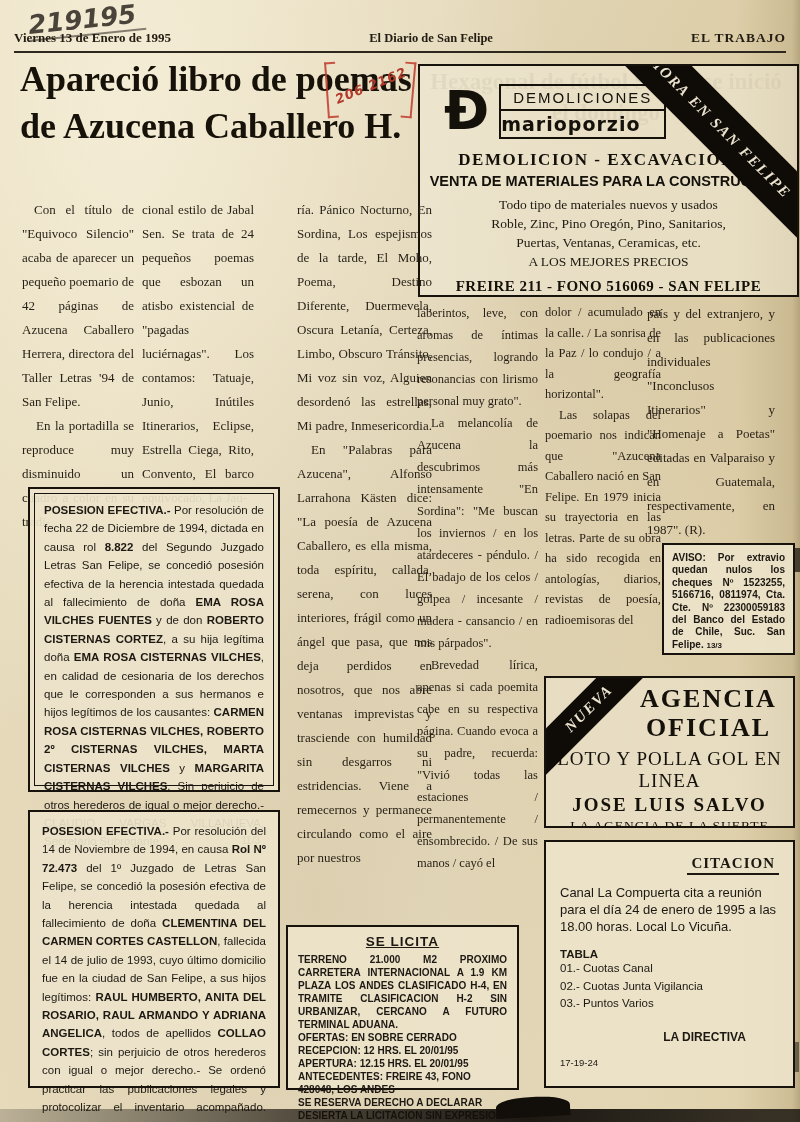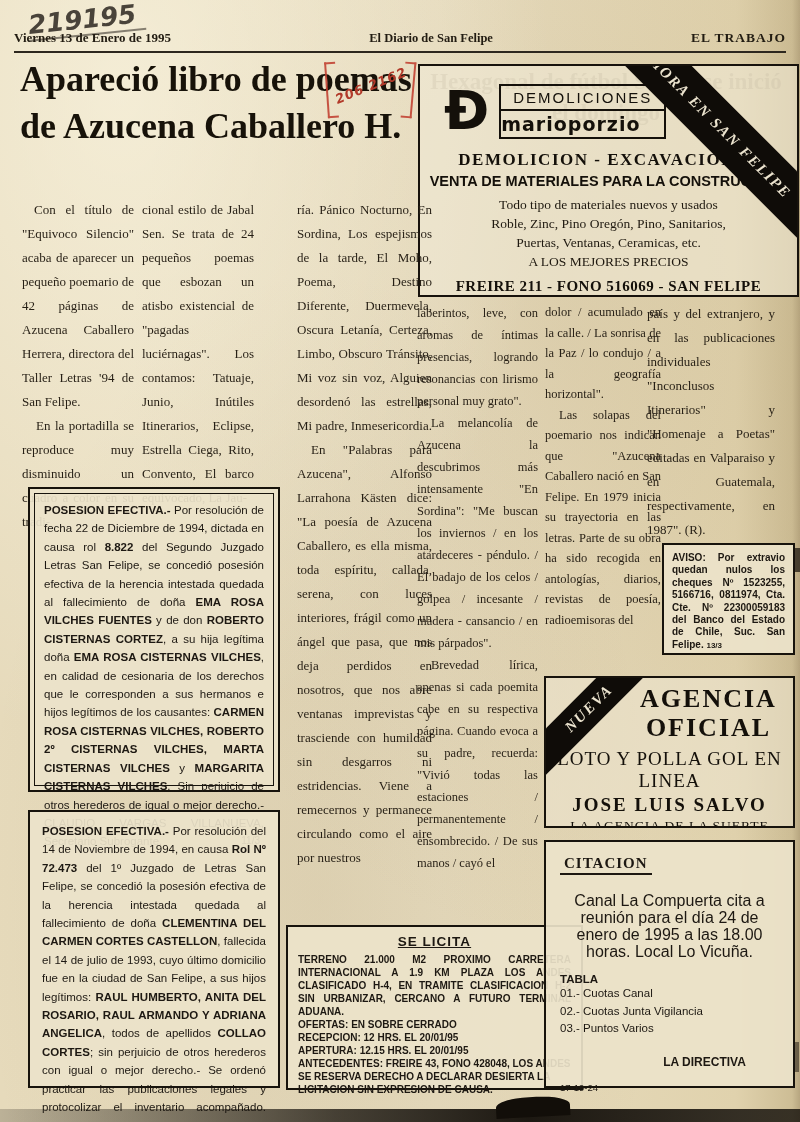--- a/index.html
+++ b/index.html
@@ -83,31 +83,31 @@
     background:rgba(237,229,206,.6);z-index:3;position:absolute;box-sizing:border-box;}
   .ag-ribbon{position:absolute;top:14px;left:-62px;width:210px;transform:rotate(-45deg);
     background:#0f0c08;color:#ece4cf;font:italic 800 15px "Liberation Serif",serif;
     letter-spacing:2px;padding:8px 0;}
   .ag-title{margin-top:6px;padding-left:78px;font-weight:800;font-size:26px;line-height:1.12;
     letter-spacing:2px;}
   .ag-line{font-size:19px;margin-top:6px;letter-spacing:1px;}
   .ag-name{font-weight:800;font-size:19px;letter-spacing:2px;margin-top:2px;}
   .ag-small{font-size:13.5px;letter-spacing:1px;margin-top:2px;}
 
-  .selicita{left:286px;top:925px;width:297px;height:165px;padding:7px 10px;font-weight:700;}
+  .selicita{left:286px;top:925px;width:233px;height:165px;padding:7px 10px;font-weight:700;}
   .sl-title{text-align:center;font-size:13.5px;letter-spacing:1px;text-decoration:underline;
     margin-bottom:4px;}
   .sl-body{font-size:10px;line-height:13px;text-align:justify;}
   .sl-line{font-size:10px;line-height:13px;}
 
   .citacion{left:544px;top:840px;width:251px;height:248px;padding:12px 14px;}
-  .ci-title{text-align:left;margin-bottom:20px;}
+  .ci-title{text-align:right;margin-bottom:12px;}
   .ci-title span{font:800 15px "Liberation Serif",serif;letter-spacing:1px;
     border-bottom:2px solid #1d1812;padding:0 4px 2px;}
-  .ci-body{font-size:16px;line-height:17px;text-align:center;}
+  .ci-body{font-size:13px;line-height:17px;}
   .ci-tabla{font-weight:700;margin-top:13px;font-size:11.5px;}
   .ci-item{font-size:11.5px;line-height:17.5px;}
   .ci-signer{font-weight:700;text-align:center;margin-top:17px;padding-left:70px;font-size:12px;}
   .ci-code{font-size:9.5px;margin-top:13px;}
 
   
   .bottom-smear{position:absolute;bottom:0;left:0;width:100%;height:13px;z-index:6;
     background:linear-gradient(90deg, rgba(18,14,9,.2), rgba(18,14,9,.75) 42%, rgba(18,14,9,.95) 66%, rgba(18,14,9,.8));}
   .smear-blob{position:absolute;bottom:5px;left:496px;width:74px;height:20px;background:#120e09;
     border-radius:45% 45% 0 0;transform:rotate(-3deg);z-index:6;}

